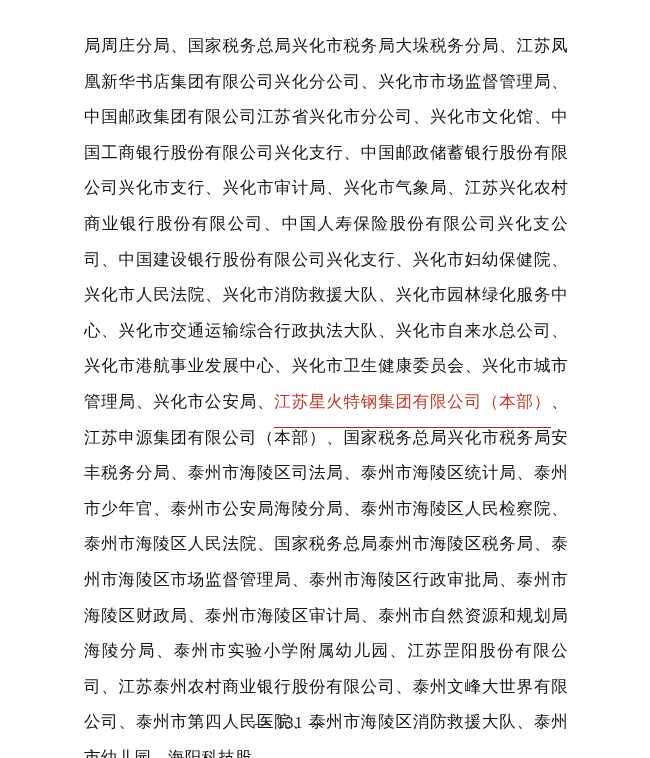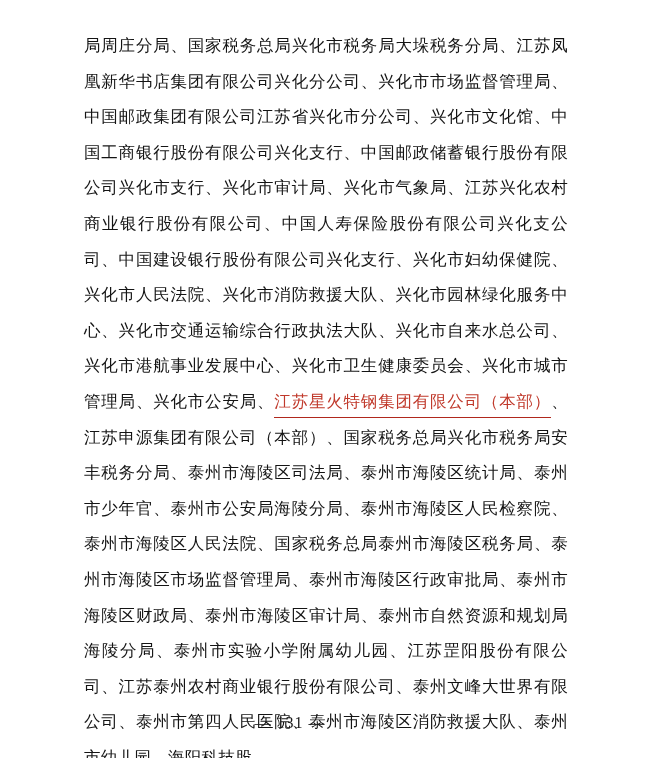--- a/index.html
+++ b/index.html
@@ -29,21 +29,21 @@
     line-height: 35.6px;
     color: #141414;
     text-align: justify;
     text-justify: inter-ideograph;
     letter-spacing: 0.3px;
     font-family: "Liberation Serif", "DejaVu Serif", serif;
   }
   .highlight {
     color: #c0392b;
     border-bottom: 1.5px solid #b0281d;
-    padding-bottom: 6px;
+    padding-bottom: 16px;
   }
   .page-number {
     position: absolute;
     left: 0;
     right: 0;
     top: 714px;
     text-align: center;
     font-size: 16px;
     color: #1a1a1a;
     letter-spacing: 1px;

